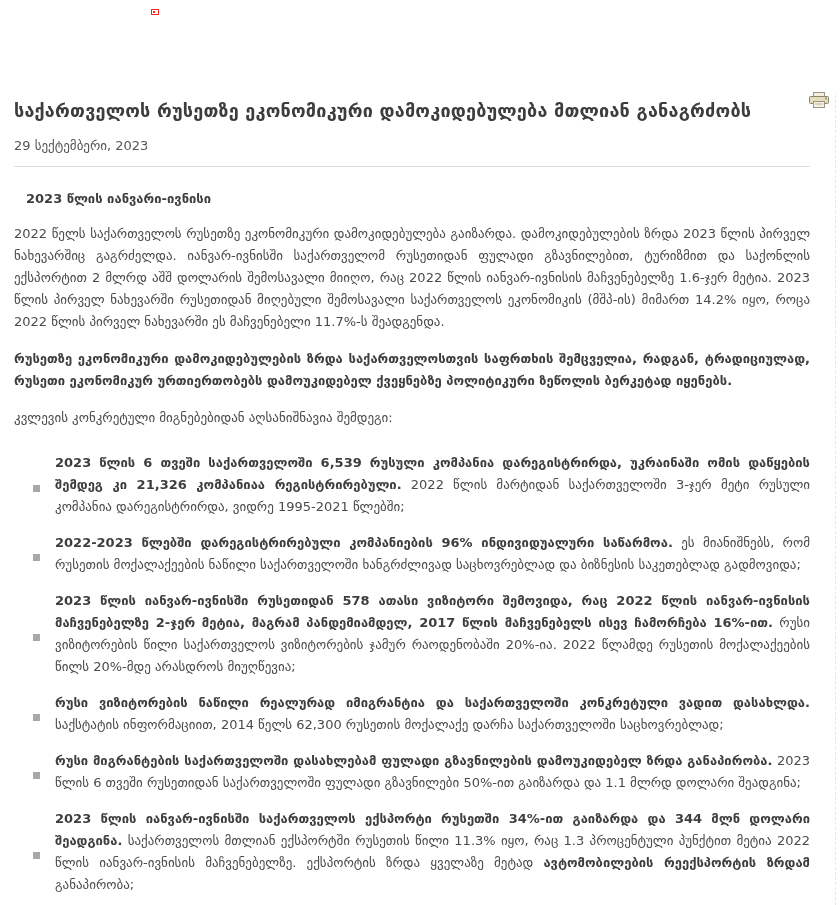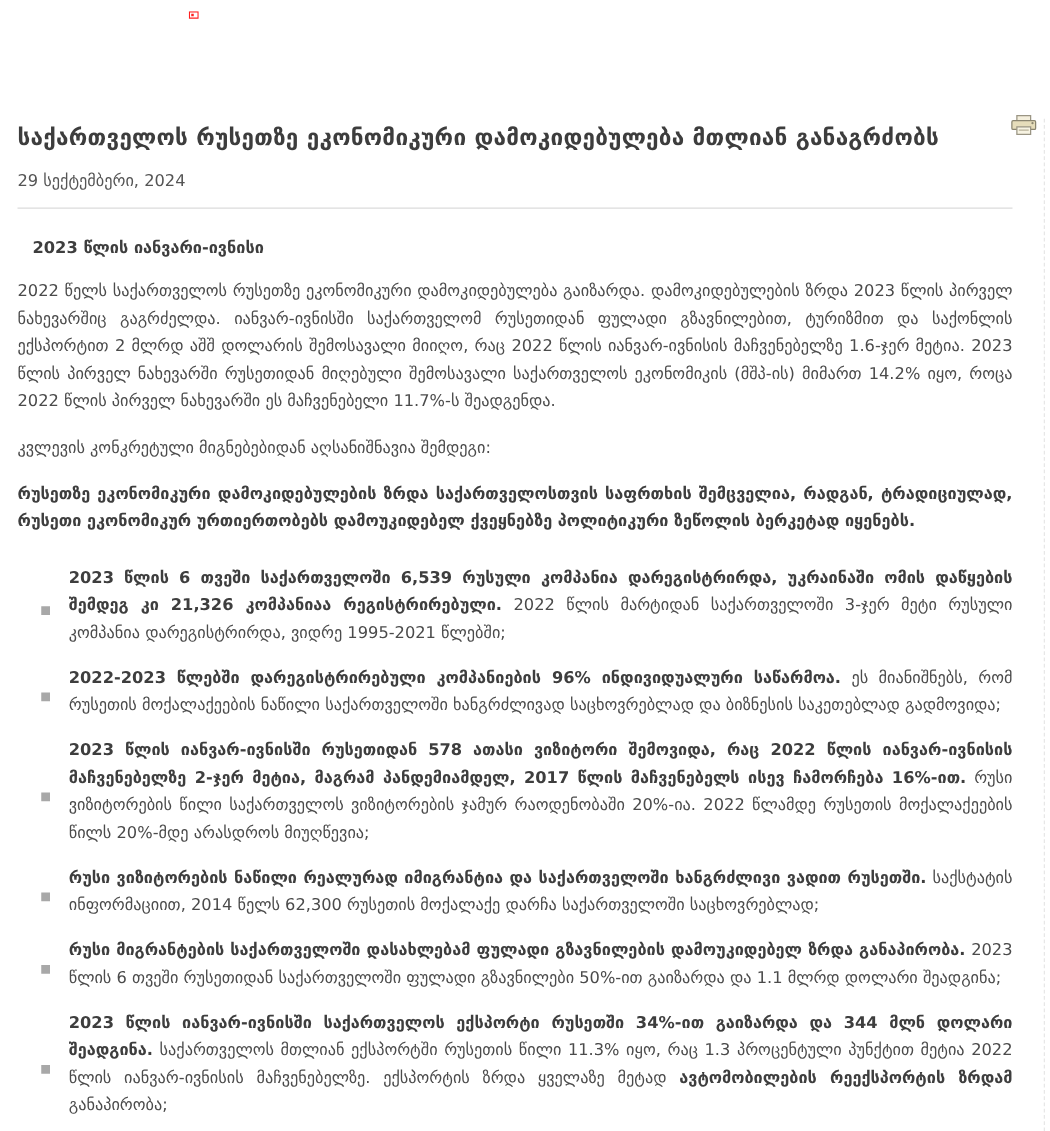--- a/index.html
+++ b/index.html
@@ -56,44 +56,44 @@
     <rect x="5.5" y="0.5" width="11" height="4" fill="#f4efdd" stroke="#9a9584"></rect>
     <rect x="1.5" y="4.5" width="19" height="7" rx="1" fill="#e6ddba" stroke="#8a8570"></rect>
     <rect x="5.5" y="9.5" width="11" height="6" fill="#f7f3e2" stroke="#9a9584"></rect>
     <line x1="7" y1="12" x2="15" y2="12" stroke="#b8b29a" stroke-width="1"></line>
     <circle cx="18" cy="6.5" r="0.9" fill="#8a8570"></circle>
   </svg>
 </div>
 
 <div class="content">
   <h1 class="page-title">საქართველოს რუსეთზე ეკონომიკური დამოკიდებულება მთლიან განაგრძობს</h1>
-  <div class="article-date">29 სექტემბერი, 2024</div>
+  <div class="article-date">29 სექტემბერი, 2023</div>
   <hr class="divider">
   <h2 class="section-heading">2023 წლის იანვარი-ივნისი</h2>
   <div class="paragraphs" id="paragraphs">
       <p><span>2022 წელს საქართველოს რუსეთზე ეკონომიკური დამოკიდებულება გაიზარდა. დამოკიდებულების ზრდა 2023 წლის პირველ ნახევარშიც გაგრძელდა. იანვარ-ივნისში საქართველომ რუსეთიდან ფულადი გზავნილებით, ტურიზმით და საქონლის ექსპორტით 2 მლრდ აშშ დოლარის შემოსავალი მიიღო, რაც 2022 წლის იანვარ-ივნისის მაჩვენებელზე 1.6-ჯერ მეტია. 2023 წლის პირველ ნახევარში რუსეთიდან მიღებული შემოსავალი საქართველოს ეკონომიკის (მშპ-ის) მიმართ 14.2% იყო, როცა 2022 წლის პირველ ნახევარში ეს მაჩვენებელი 11.7%-ს შეადგენდა.</span></p>
+      <p><span class="bold">რუსეთზე ეკონომიკური დამოკიდებულების ზრდა საქართველოსთვის საფრთხის შემცველია, რადგან, ტრადიციულად, რუსეთი ეკონომიკურ ურთიერთობებს დამოუკიდებელ ქვეყნებზე პოლიტიკური ზეწოლის ბერკეტად იყენებს.</span></p>
       <p><span>კვლევის კონკრეტული მიგნებებიდან აღსანიშნავია შემდეგი:</span></p>
-      <p><span class="bold">რუსეთზე ეკონომიკური დამოკიდებულების ზრდა საქართველოსთვის საფრთხის შემცველია, რადგან, ტრადიციულად, რუსეთი ეკონომიკურ ურთიერთობებს დამოუკიდებელ ქვეყნებზე პოლიტიკური ზეწოლის ბერკეტად იყენებს.</span></p>
     </div>
   <ul class="bullet-list" id="bullet-list">
       <li>
         <span class="marker"></span>
         <div class="li-text"><span class="bold">2023 წლის 6 თვეში საქართველოში 6,539 რუსული კომპანია დარეგისტრირდა, უკრაინაში ომის დაწყების შემდეგ კი 21,326 კომპანიაა რეგისტრირებული.</span><span> 2022 წლის მარტიდან საქართველოში 3-ჯერ მეტი რუსული კომპანია დარეგისტრირდა, ვიდრე 1995-2021 წლებში;</span></div>
       </li>
       <li>
         <span class="marker"></span>
         <div class="li-text"><span class="bold">2022-2023 წლებში დარეგისტრირებული კომპანიების 96% ინდივიდუალური საწარმოა.</span><span> ეს მიანიშნებს, რომ რუსეთის მოქალაქეების ნაწილი საქართველოში ხანგრძლივად საცხოვრებლად და ბიზნესის საკეთებლად გადმოვიდა;</span></div>
       </li>
       <li>
         <span class="marker"></span>
         <div class="li-text"><span class="bold">2023 წლის იანვარ-ივნისში რუსეთიდან 578 ათასი ვიზიტორი შემოვიდა, რაც 2022 წლის იანვარ-ივნისის მაჩვენებელზე 2-ჯერ მეტია, მაგრამ პანდემიამდელ, 2017 წლის მაჩვენებელს ისევ ჩამორჩება 16%-ით.</span><span> რუსი ვიზიტორების წილი საქართველოს ვიზიტორების ჯამურ რაოდენობაში 20%-ია. 2022 წლამდე რუსეთის მოქალაქეების წილს 20%-მდე არასდროს მიუღწევია;</span></div>
       </li>
       <li>
         <span class="marker"></span>
-        <div class="li-text"><span class="bold">რუსი ვიზიტორების ნაწილი რეალურად იმიგრანტია და საქართველოში ხანგრძლივი ვადით რუსეთში.</span><span> საქსტატის ინფორმაციით, 2014 წელს 62,300 რუსეთის მოქალაქე დარჩა საქართველოში საცხოვრებლად;</span></div>
+        <div class="li-text"><span class="bold">რუსი ვიზიტორების ნაწილი რეალურად იმიგრანტია და საქართველოში კონკრეტული ვადით დასახლდა.</span><span> საქსტატის ინფორმაციით, 2014 წელს 62,300 რუსეთის მოქალაქე დარჩა საქართველოში საცხოვრებლად;</span></div>
       </li>
       <li>
         <span class="marker"></span>
         <div class="li-text"><span class="bold">რუსი მიგრანტების საქართველოში დასახლებამ ფულადი გზავნილების დამოუკიდებელ ზრდა განაპირობა.</span><span> 2023 წლის 6 თვეში რუსეთიდან საქართველოში ფულადი გზავნილები 50%-ით გაიზარდა და 1.1 მლრდ დოლარი შეადგინა;</span></div>
       </li>
       <li>
         <span class="marker"></span>
         <div class="li-text"><span class="bold">2023 წლის იანვარ-ივნისში საქართველოს ექსპორტი რუსეთში 34%-ით გაიზარდა და 344 მლნ დოლარი შეადგინა.</span><span> საქართველოს მთლიან ექსპორტში რუსეთის წილი 11.3% იყო, რაც 1.3 პროცენტული პუნქტით მეტია 2022 წლის იანვარ-ივნისის მაჩვენებელზე. ექსპორტის ზრდა ყველაზე მეტად </span><span class="bold">ავტომობილების რეექსპორტის ზრდამ</span><span> განაპირობა;</span></div>
       </li>
     </ul>

